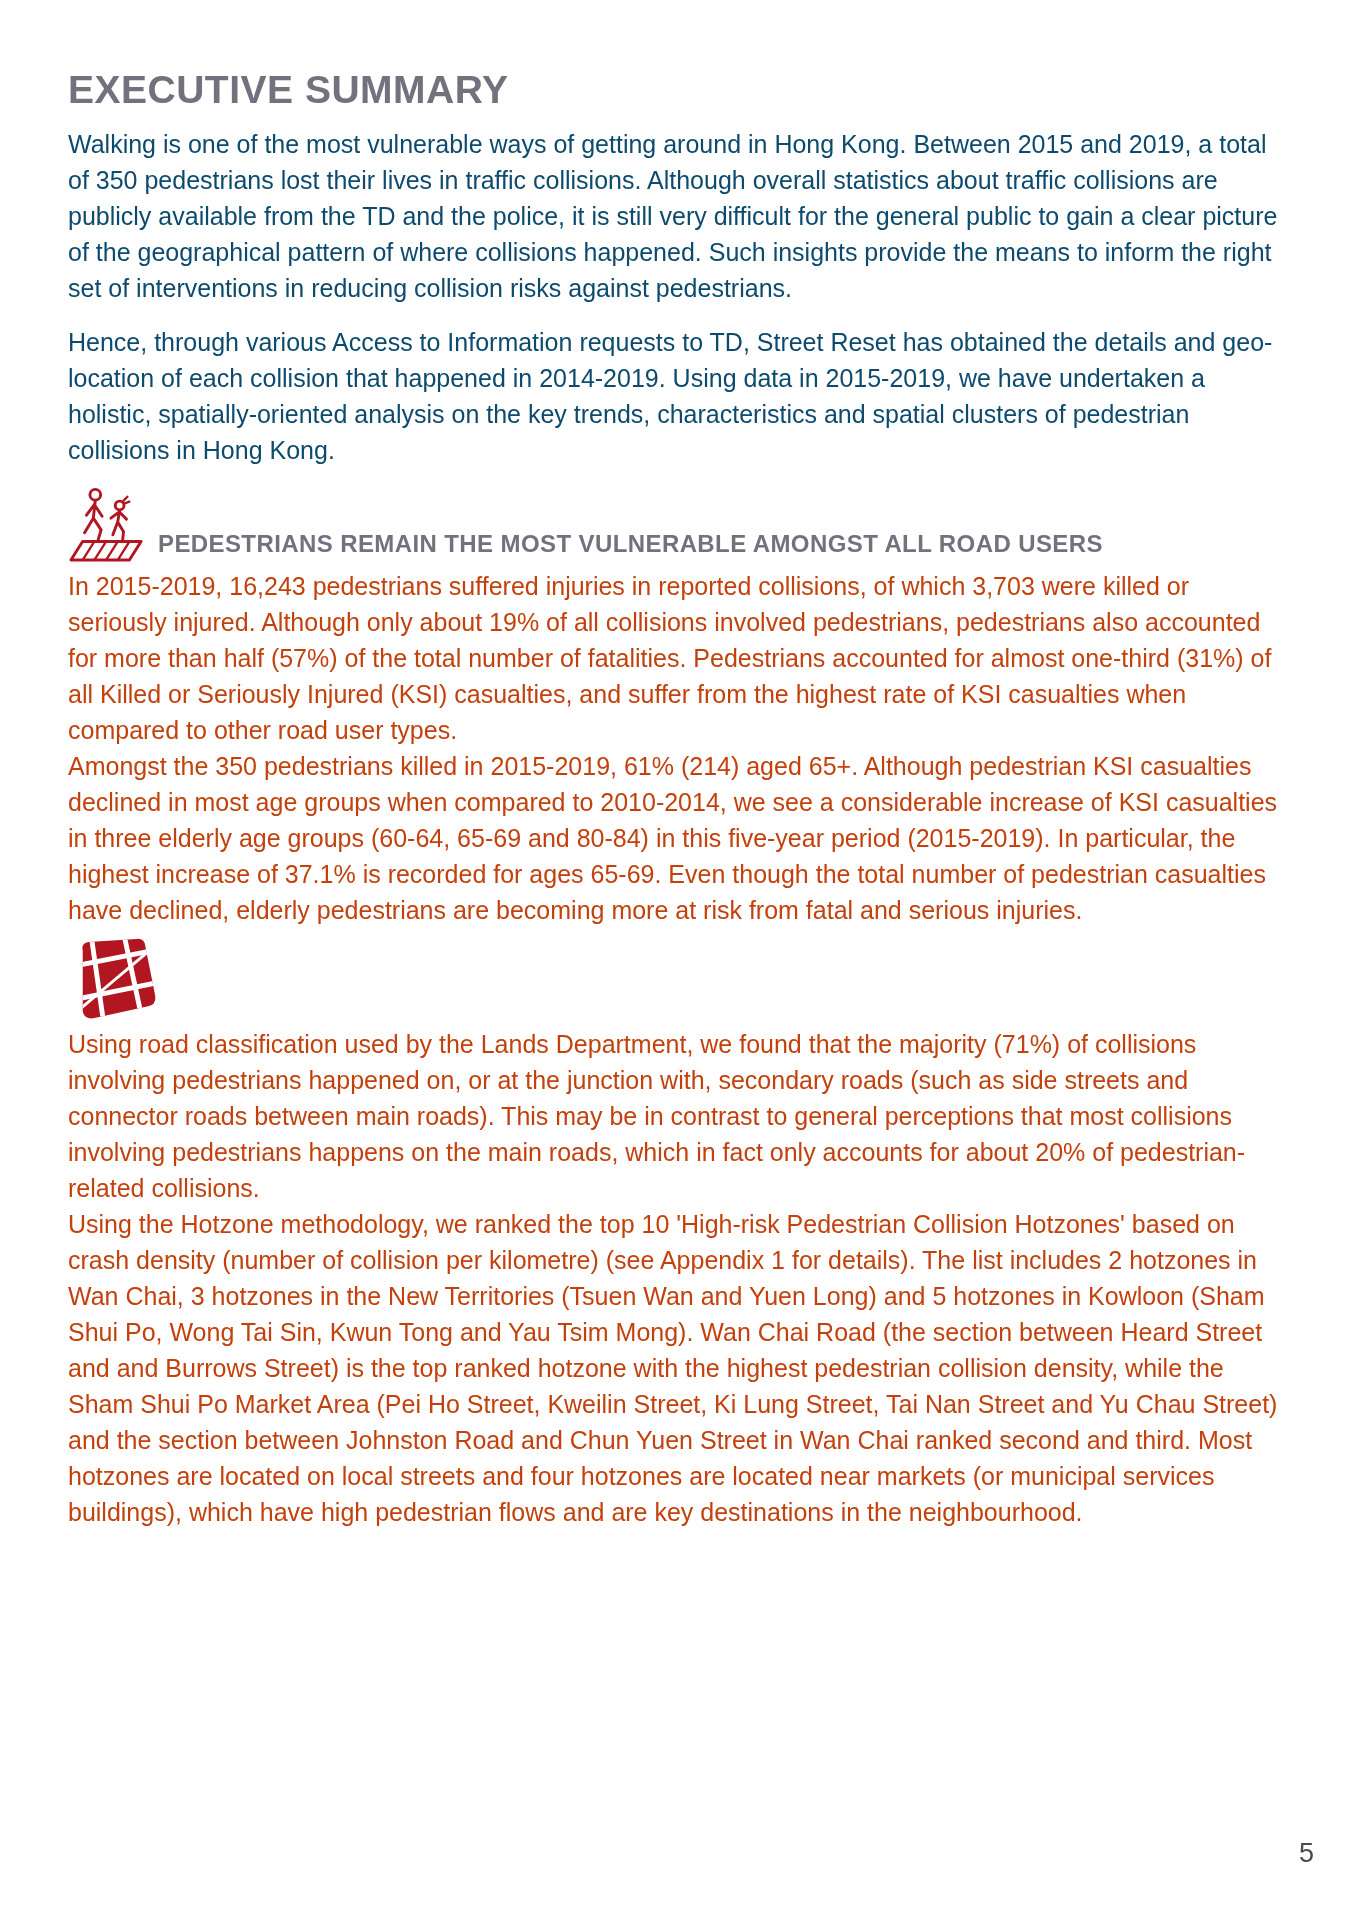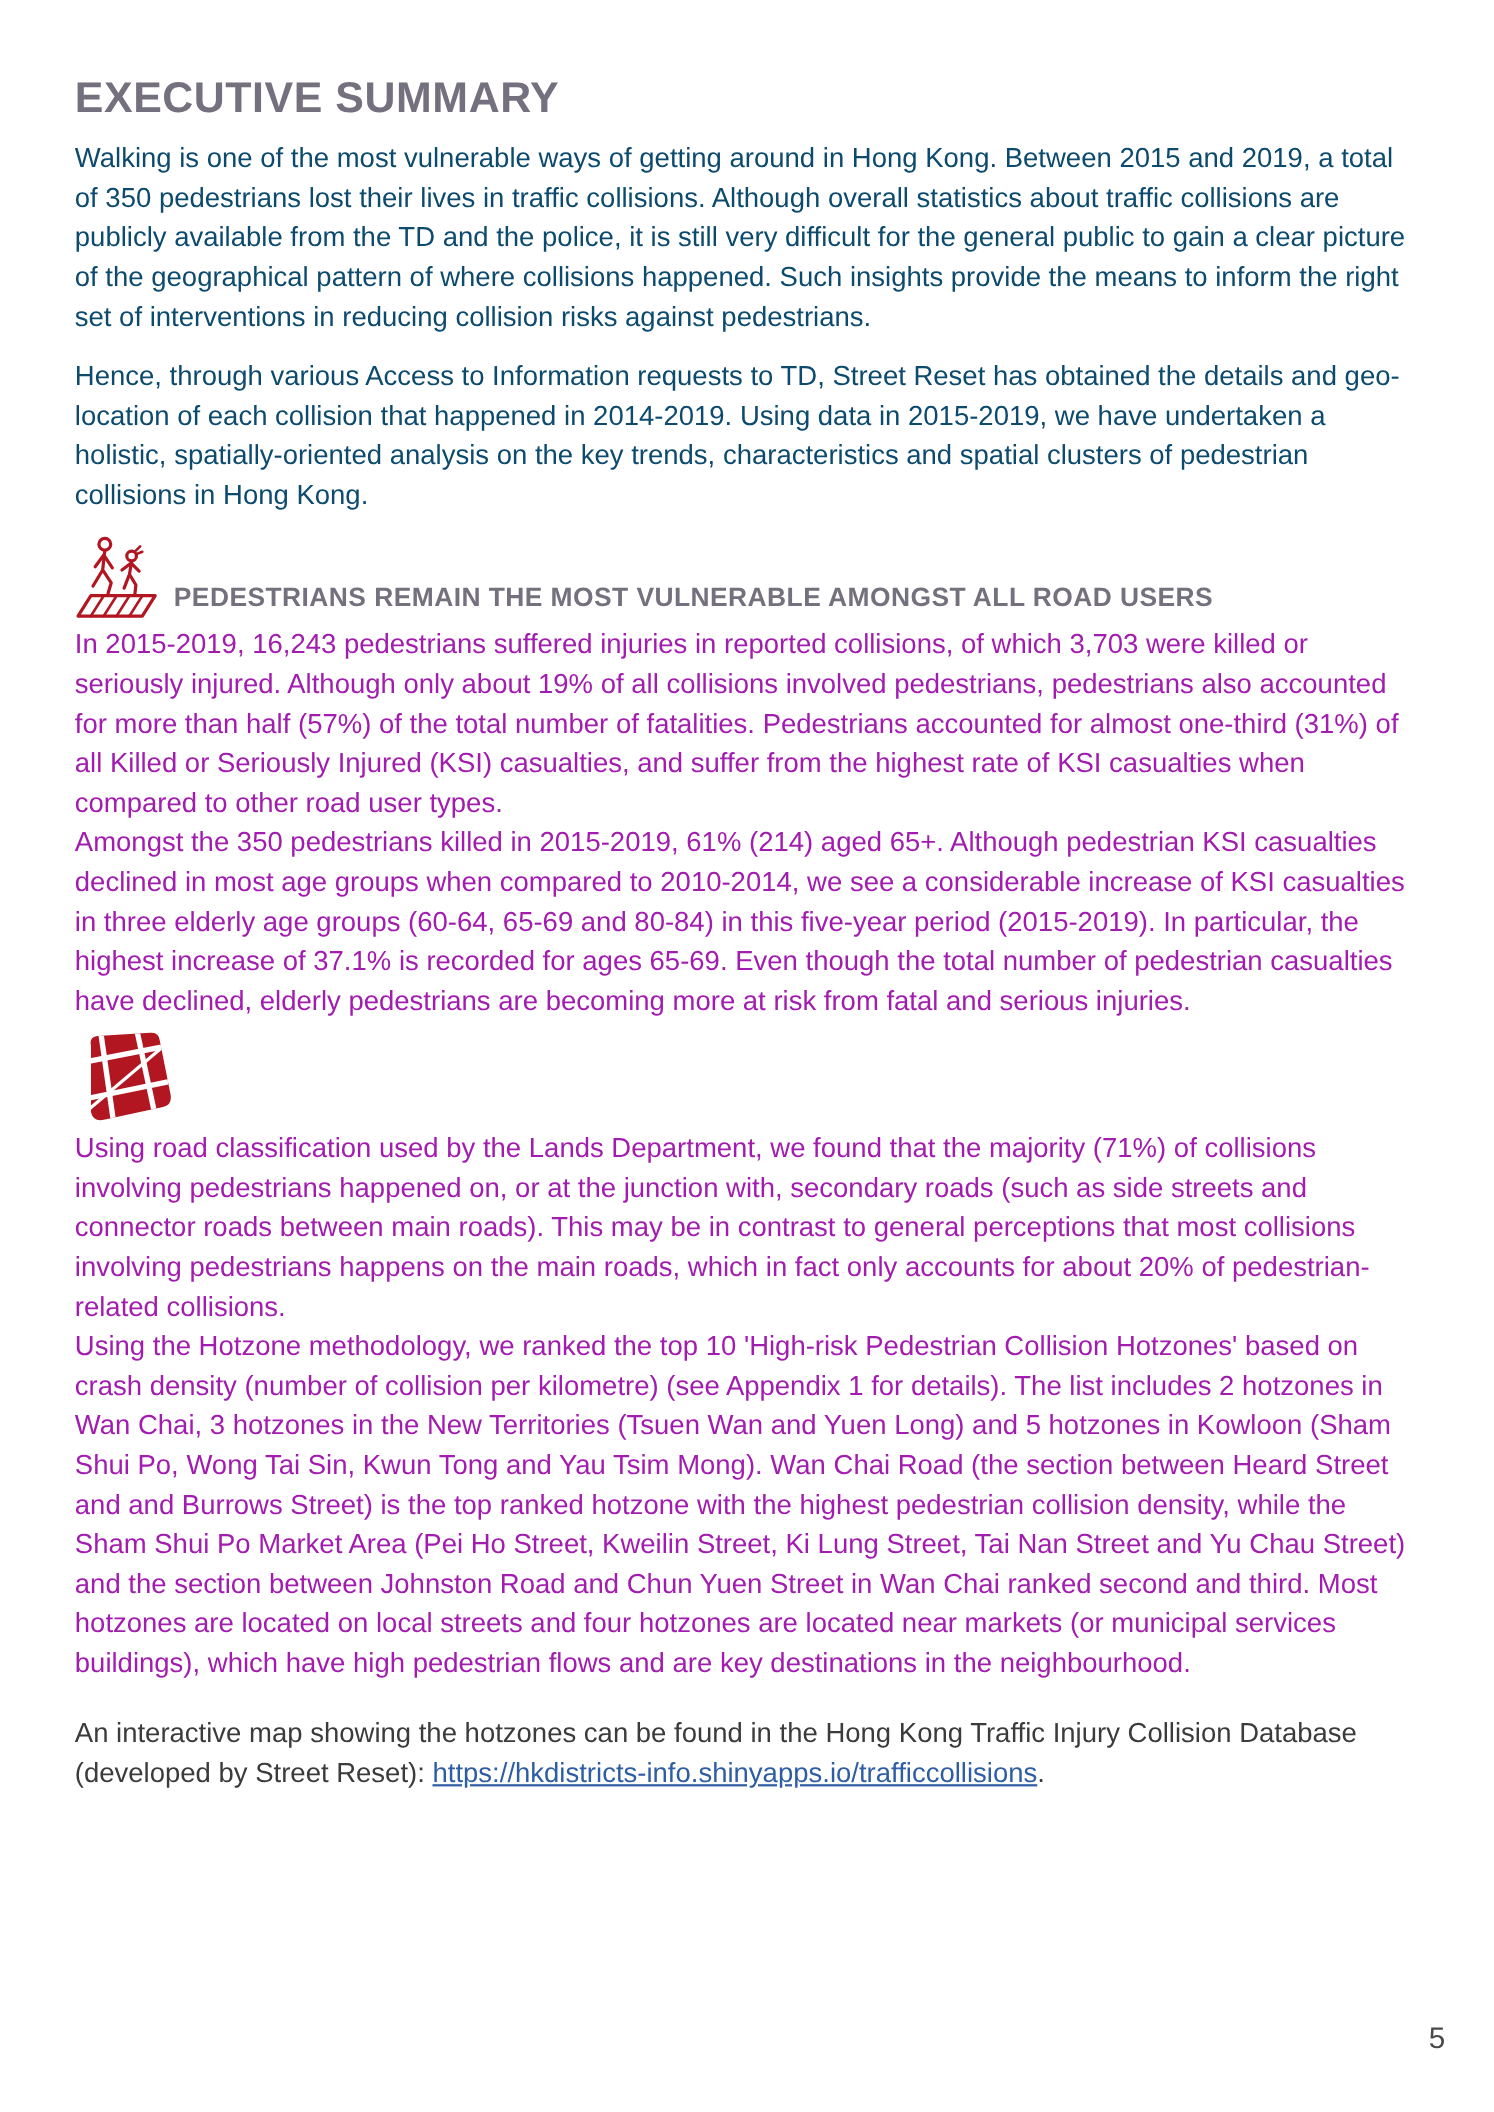--- a/index.html
+++ b/index.html
@@ -52,21 +52,21 @@
     letter-spacing: 0.4px;
     color: #75707e;
     padding-bottom: 3px;
     text-align: right;
   }
 
   .section-body {
     margin: 0;
     font-size: 25px;
     line-height: 36px;
-    color: #a21caf;
+    color: #c2410c;
   }
 
   .closing-para {
     margin: 28px 0 0 0;
     font-size: 25px;
     line-height: 36px;
     color: #3b3b3d;
   }
   a.doc-link {
     color: #2e5da3;
@@ -136,18 +136,17 @@
             <path d="M58 0 L76 84"></path>
             <path d="M6 78 L82 14" stroke-width="3"></path>
           </g>
         </svg>
       </span>
     </div>
     <p class="section-body">Using road classification used by the Lands Department, we found that the majority (71%) of collisions involving pedestrians happened on, or at the junction with, secondary roads (such as side streets and connector roads between main roads). This may be in contrast to general perceptions that most collisions involving pedestrians happens on the main roads, which in fact only accounts for about 20% of pedestrian-related collisions.</p>
 
     <p class="section-body">Using the Hotzone methodology, we ranked the top 10 'High-risk Pedestrian Collision Hotzones' based on crash density (number of collision per kilometre) (see Appendix 1 for details). The list includes 2 hotzones in Wan Chai, 3 hotzones in the New Territories (Tsuen Wan and Yuen Long) and 5 hotzones in Kowloon (Sham Shui Po, Wong Tai Sin, Kwun Tong and Yau Tsim Mong). Wan Chai Road (the section between Heard Street and and Burrows Street) is the top ranked hotzone with the highest pedestrian collision density, while the Sham Shui Po Market Area (Pei Ho Street, Kweilin Street, Ki Lung Street, Tai Nan Street and Yu Chau Street) and the section between Johnston Road and Chun Yuen Street in Wan Chai ranked second and third. Most hotzones are located on local streets and four hotzones are located near markets (or municipal services buildings), which have high pedestrian flows and are key destinations in the neighbourhood.</p>
 
-    <p class="closing-para"><span>An interactive map showing the hotzones can be found in the Hong Kong Traffic Injury Collision Database (developed by Street Reset): </span><a class="doc-link" href="#">https://hkdistricts-info.shinyapps.io/trafficcollisions</a><span>.</span></p>
 
   </div>
 
   <div class="page-number">5</div>
 </div>
 
 </body></html>

